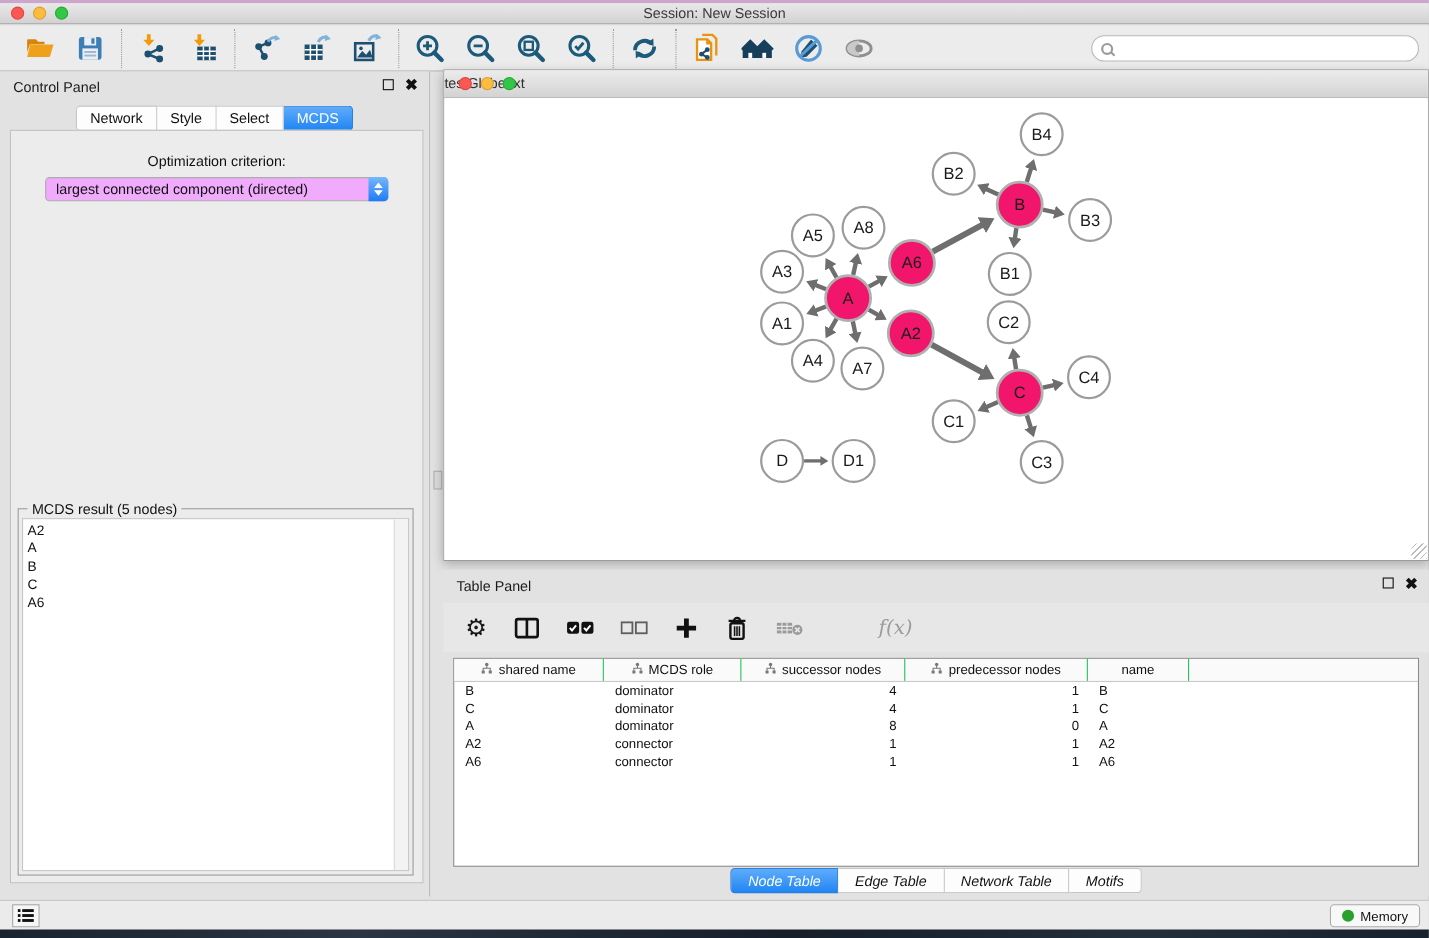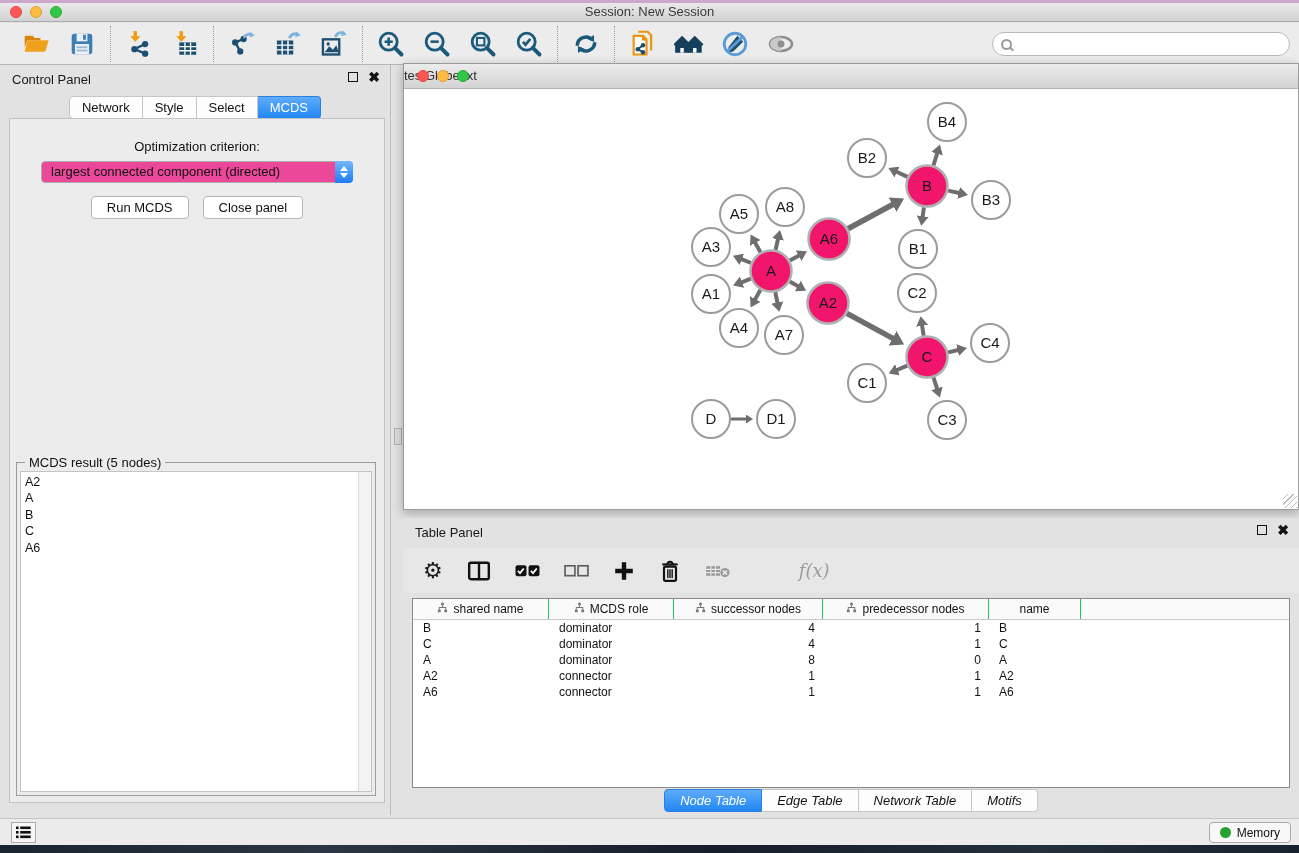--- a/index.html
+++ b/index.html
@@ -41,21 +41,21 @@
   .seg-tabs { display:flex; justify-content:center; }
   .seg-tab { font-size:13px; color:#111; background:#FDFDFD; border:1px solid #C6C6C6; border-left:none;
     padding:3px 12px; cursor:default; }
   .seg-tab:first-child { border-left:1px solid #C6C6C6; border-radius:4px 0 0 4px; }
   .seg-tab:last-child { border-radius:0 4px 4px 0; }
   .seg-tab.active { background:linear-gradient(#5FACFA,#2186F3); border-color:#2B7FE0; color:#fff; }
   .cp-tabs { position:absolute; top:31px; left:0; right:0; }
   .cp-body { position:absolute; top:53px; left:9px; right:5px; bottom:12px;
     background:#ECECEC; border:1px solid #C2C2C2; }
   .opt-label { text-align:center; margin-top:20px; font-size:13px; color:#111; }
-  .dropdown { position:relative; margin:7px auto 0; width:312px; height:22px; background:#ec4899;
+  .dropdown { position:relative; margin:7px auto 0; width:312px; height:22px; background:#f0abfc;
     border:1px solid #ADADAD; border-radius:4px; font-size:13px; line-height:20px; padding-left:9px; color:#111; }
   .dd-stepper { position:absolute; right:-1px; top:-1px; width:18px; height:22px; border-radius:0 4px 4px 0;
     background:linear-gradient(#74B7FC,#1E7BF5); display:flex; flex-direction:column; align-items:center; justify-content:center; gap:2px; }
   .tri-up { width:0; height:0; border-left:4px solid transparent; border-right:4px solid transparent; border-bottom:5px solid #fff; }
   .tri-down { width:0; height:0; border-left:4px solid transparent; border-right:4px solid transparent; border-top:5px solid #fff; }
   .cp-buttons { display:flex; justify-content:center; gap:14px; margin-top:13px; }
   .push-btn { background:#FFFFFF; border:1px solid #B5B5B5; border-radius:4px; font-size:13px;
     color:#111; padding:3px 15px; cursor:default; }
   .result-group { position:absolute; left:6px; right:8px; top:343px; bottom:6px; border:1px solid #9C9C9C; }
   .result-legend { position:absolute; top:-8px; left:8px; background:#ECECEC; padding:0 4px; font-size:13px; color:#111; }
@@ -290,24 +290,20 @@
         <span class="seg-tab active">MCDS</span>
       </div>
     <div class="cp-body">
       <div class="opt-label">Optimization criterion:</div>
       <div class="dropdown">
         <span>largest connected component (directed)</span>
         <span class="dd-stepper">
             <span class="tri-up"></span>
             <span class="tri-down"></span>
           </span>
-      </div>
-      <div class="cp-buttons">
-        <button class="push-btn">Run MCDS</button>
-        <button class="push-btn">Close panel</button>
       </div>
       <div class="result-group">
         <span class="result-legend">MCDS result (5 nodes)</span>
         <div class="result-list" id="result-list">
           <div class="result-scroll"></div>
         <div class="result-item">A2</div>
             <div class="result-item">A</div>
             <div class="result-item">B</div>
             <div class="result-item">C</div>
             <div class="result-item">A6</div>

